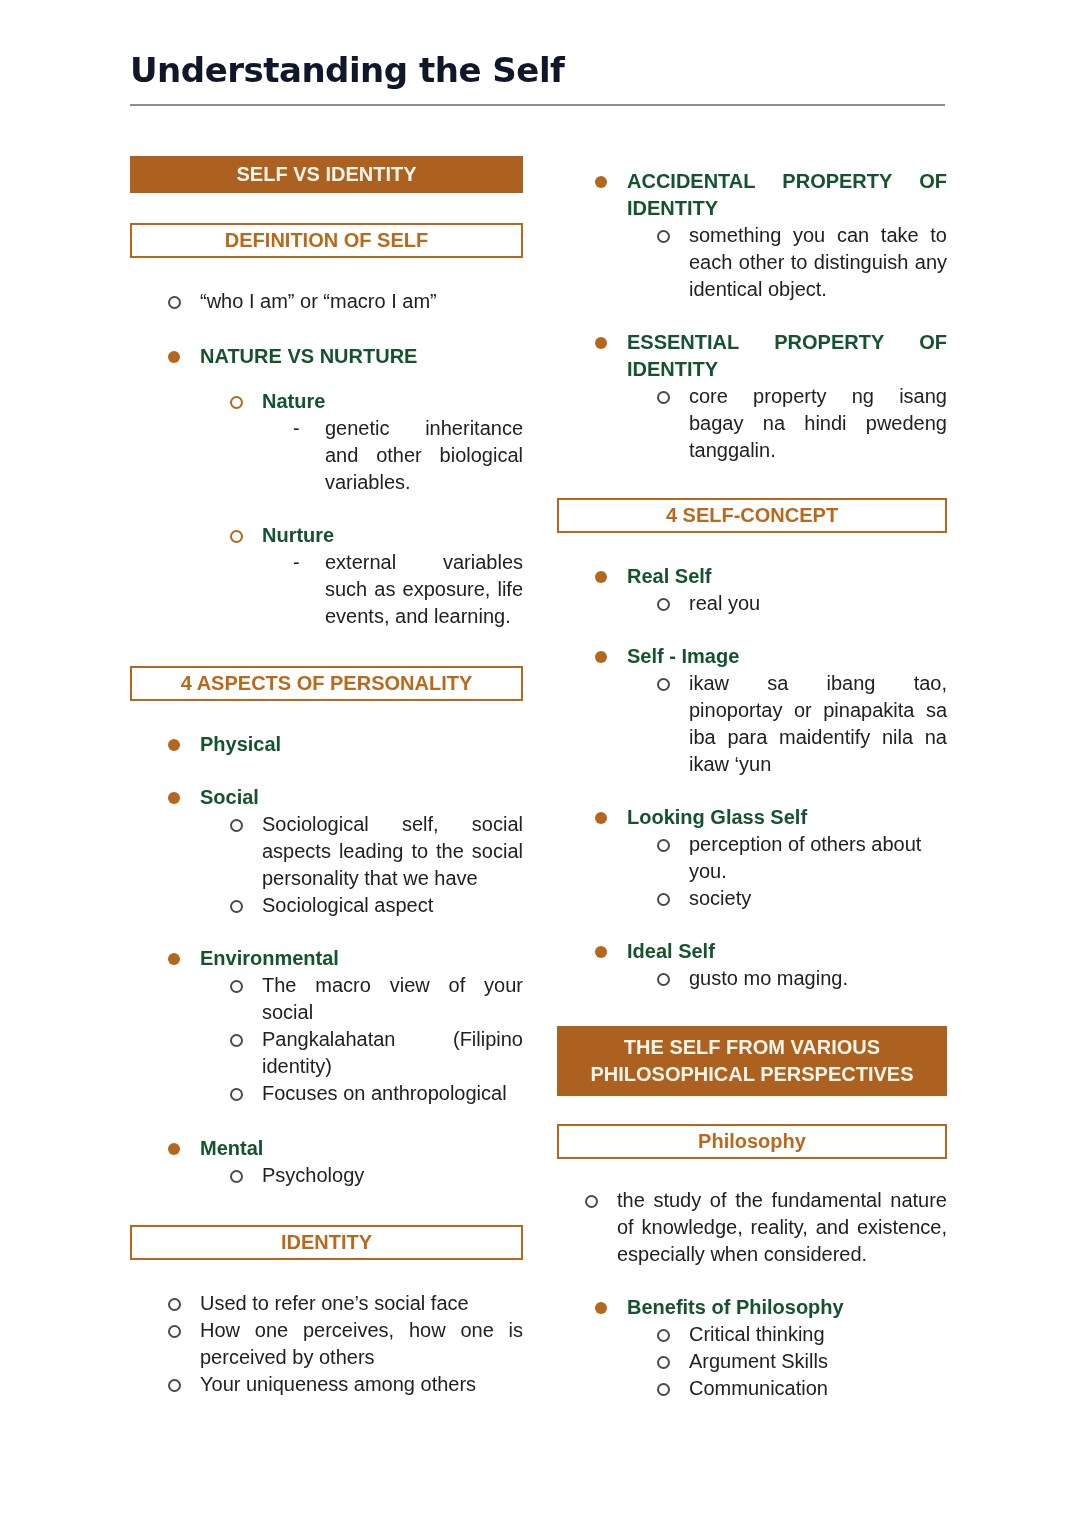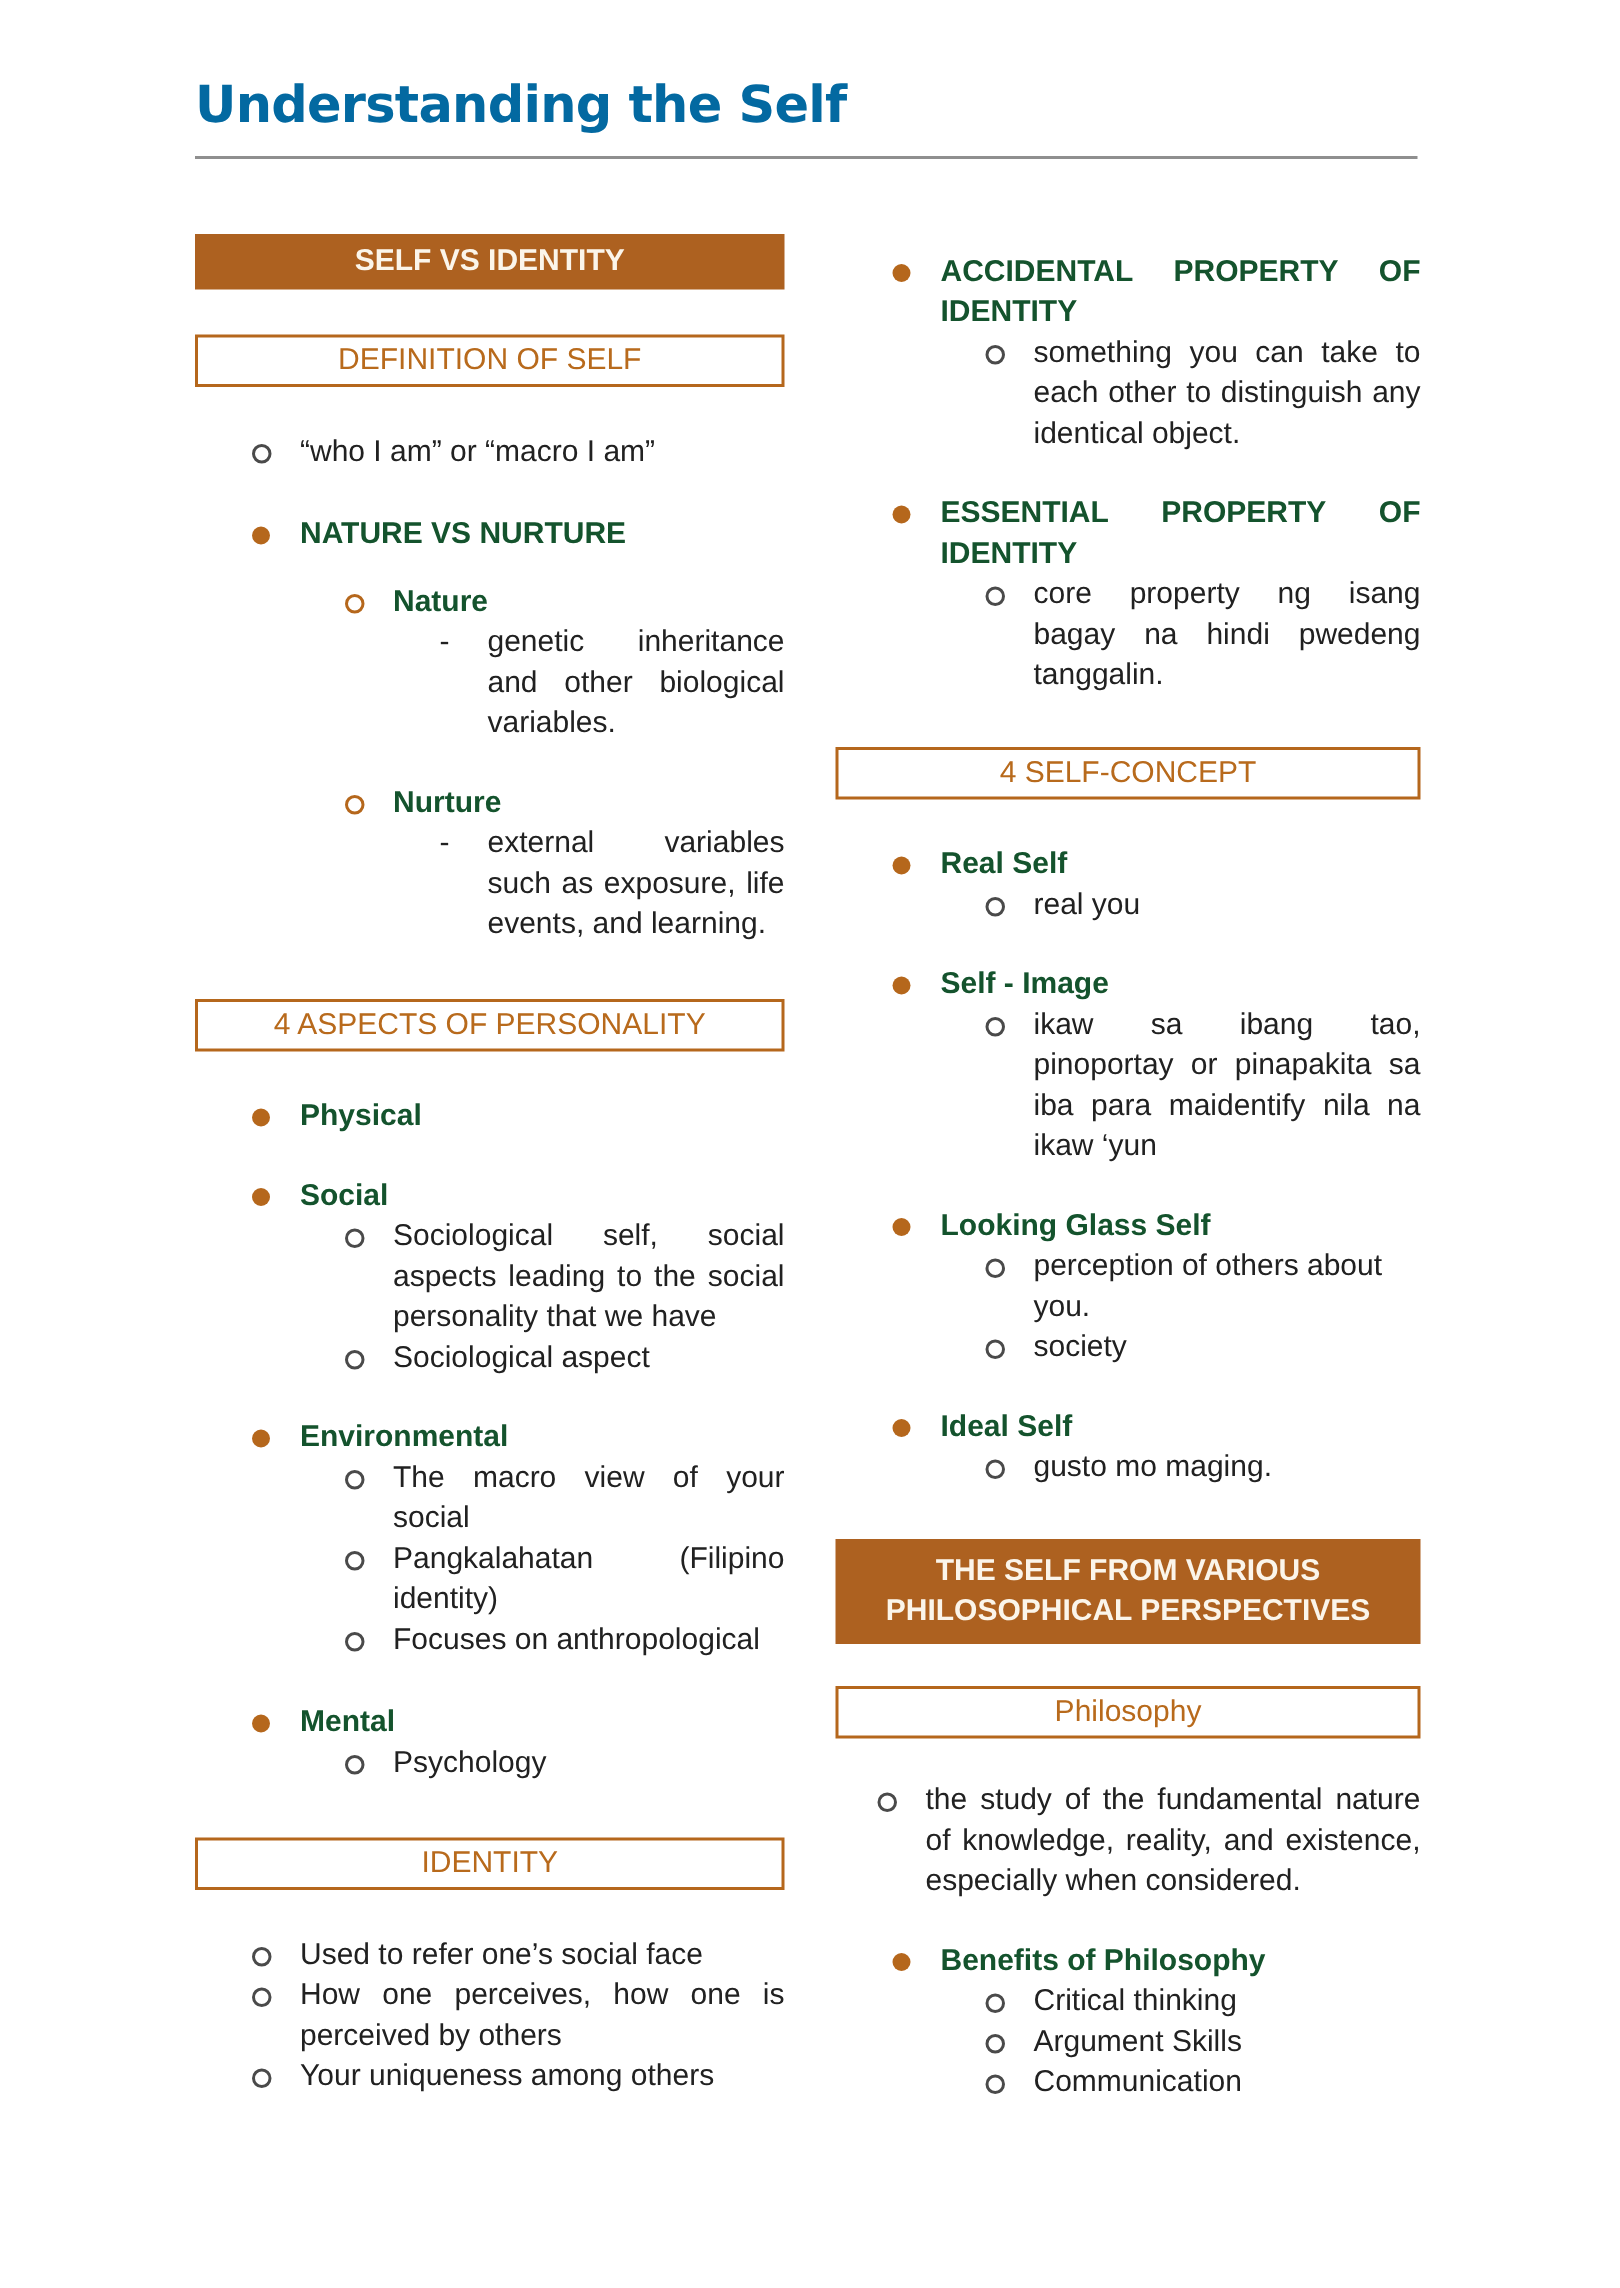--- a/index.html
+++ b/index.html
@@ -7,34 +7,34 @@
     width:1080px;height:1525px;
     font-family:"Liberation Sans", sans-serif;
     color:#212121;
     position:relative;
     overflow:hidden;
   }
   .page{padding:50px 115px 0 130px;}
   .doc-title{
     font-family:"DejaVu Sans", sans-serif;
     font-size:34px;font-weight:800;letter-spacing:-0.5px;
-    color:#0369a1;margin:0 0 14px 0;
+    color:#0f172a;margin:0 0 14px 0;
   }
   .title-rule{height:2px;background:#8f8f8f;width:815px;}
   .columns{display:flex;gap:34px;margin-top:50px;}
   .col-left{width:393px;flex:0 0 393px;}
   .col-right{width:390px;flex:0 0 390px;margin-top:12px;}
 
   .banner{
     background:#ad6120;color:#fbf5ea;font-weight:bold;
     font-size:20px;line-height:27px;text-align:center;
     padding:5px 10px;margin-bottom:30px;
   }
   .hbox{
-    border:2px solid #b5671c;color:#b86a1c;font-weight:normal;
+    border:2px solid #b5671c;color:#b86a1c;font-weight:bold;
     font-size:20px;line-height:27px;text-align:center;
     padding:2px 24px;margin-bottom:30px;
   }
   .li{display:flex;align-items:flex-start;font-size:20px;line-height:27px;}
   .cell{flex:0 0 32px;display:flex;justify-content:flex-start;}
   .l1 .cell{margin-left:38px;}
   .l2 .cell{margin-left:100px;}
   .l3 .cell{margin-left:163px;}
   .txt{flex:1;min-width:0;}
   .just{text-align:justify;}

